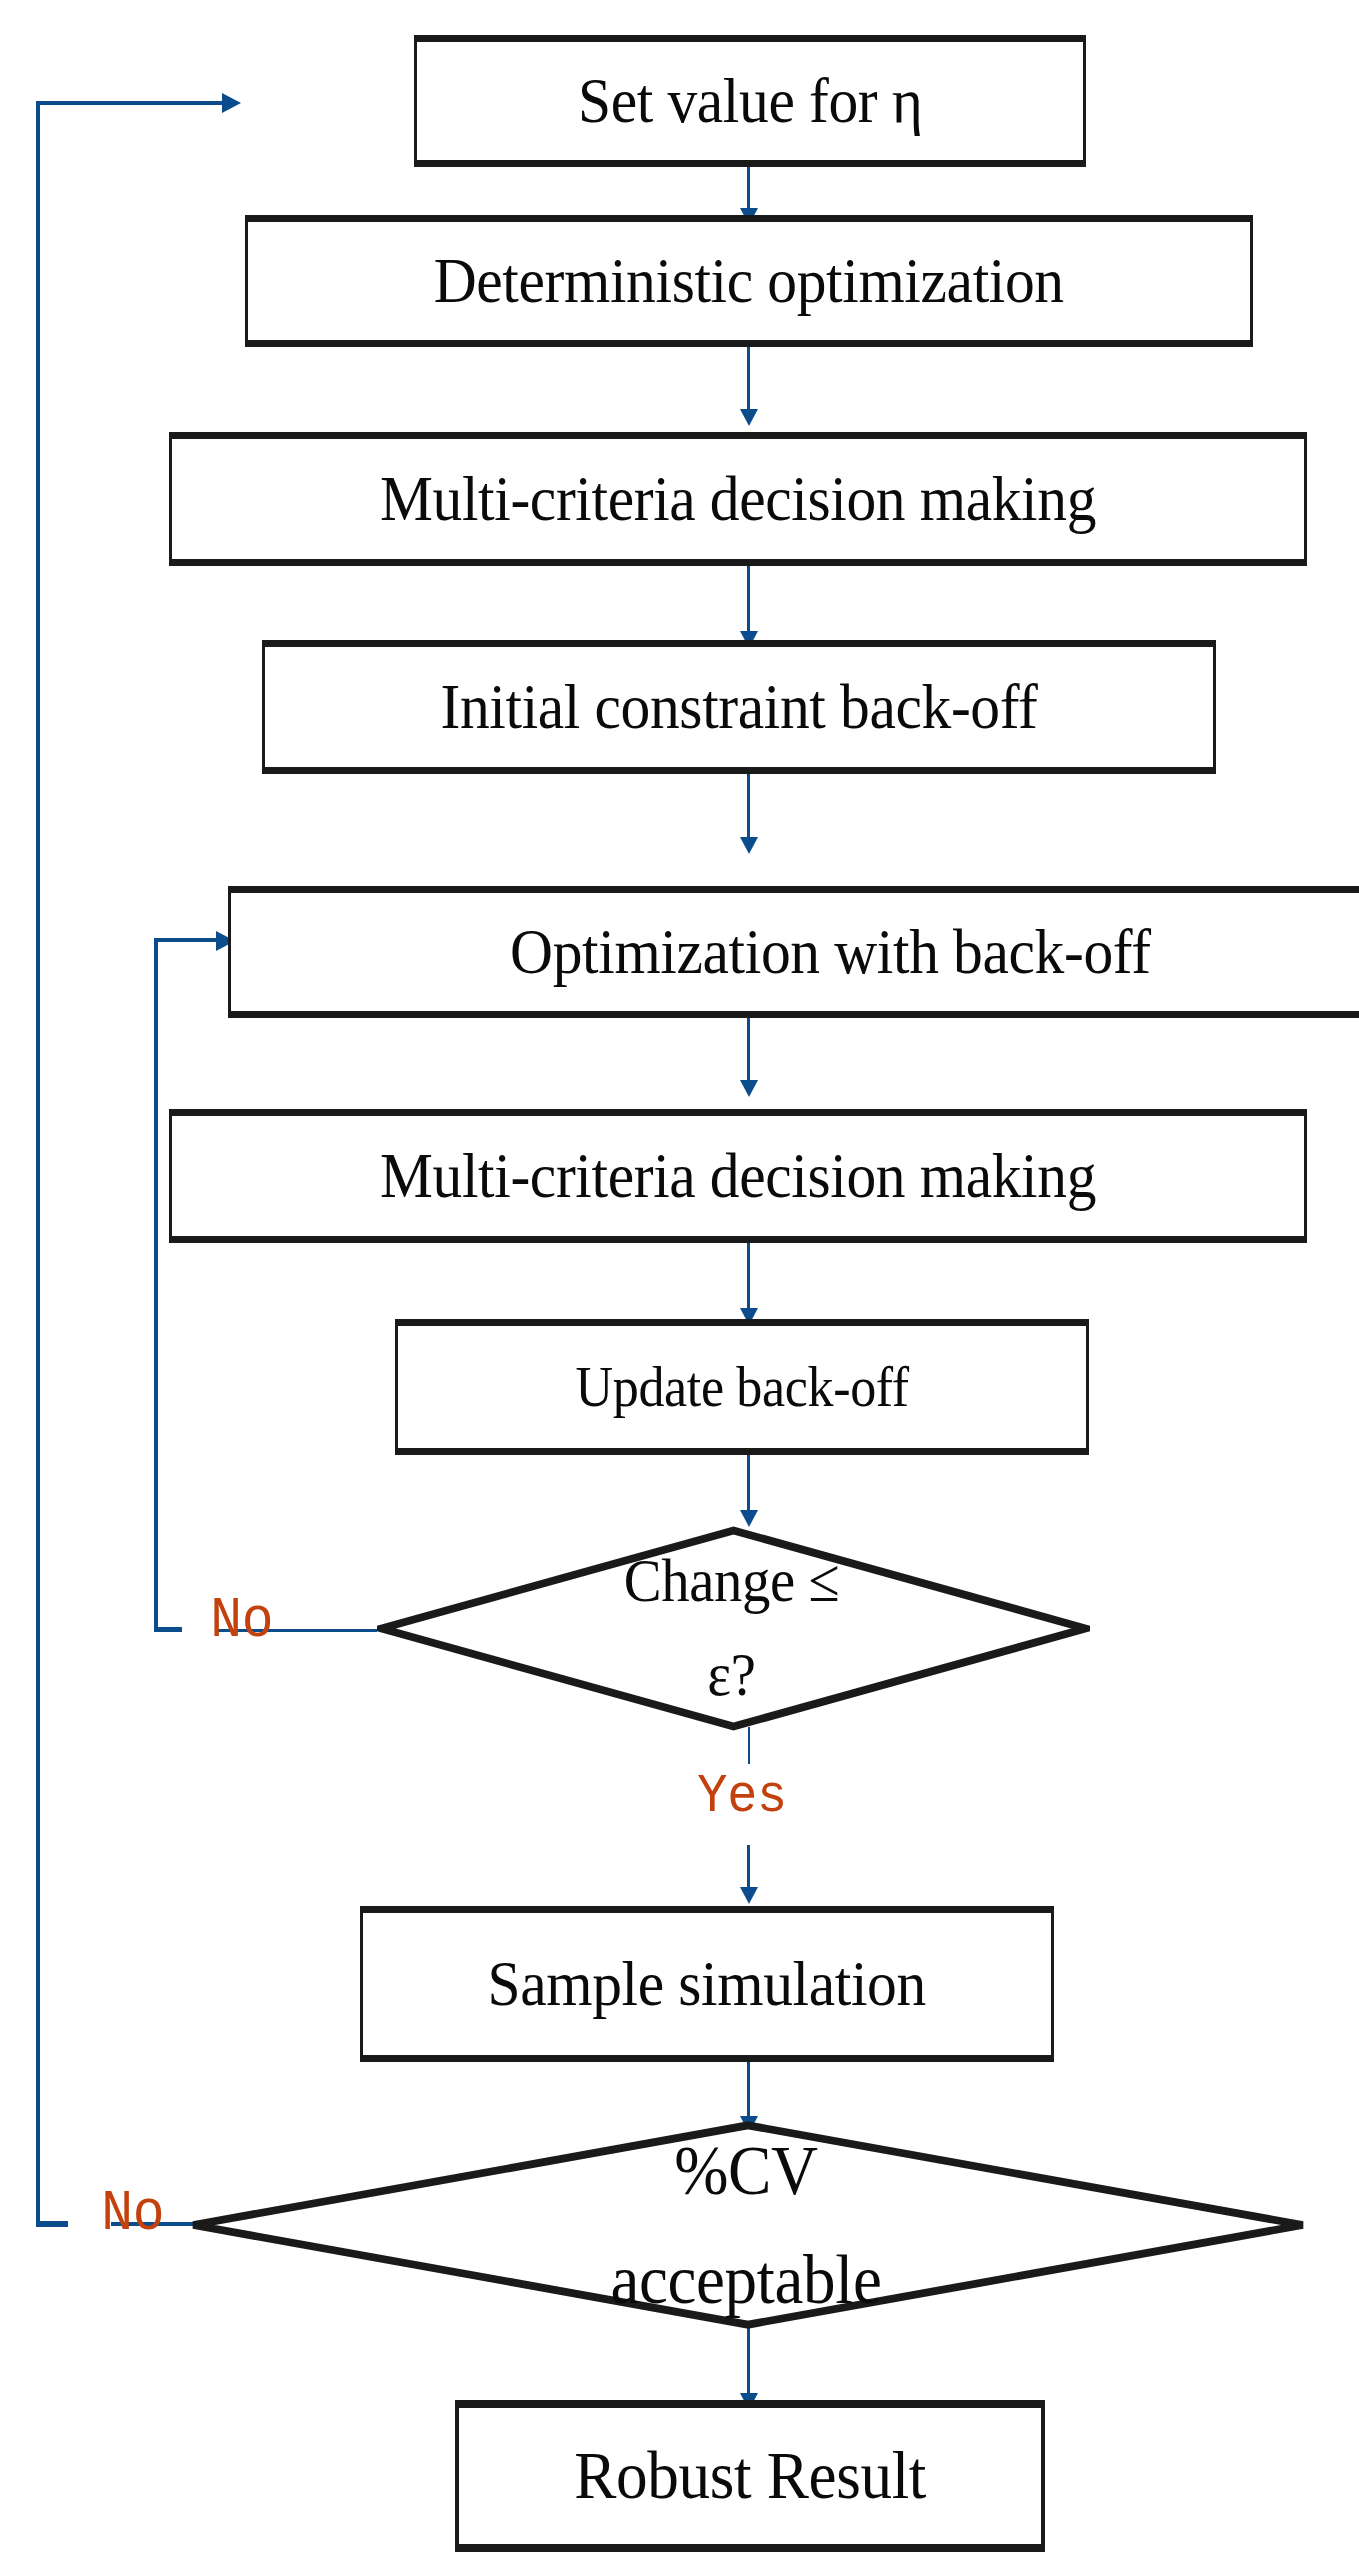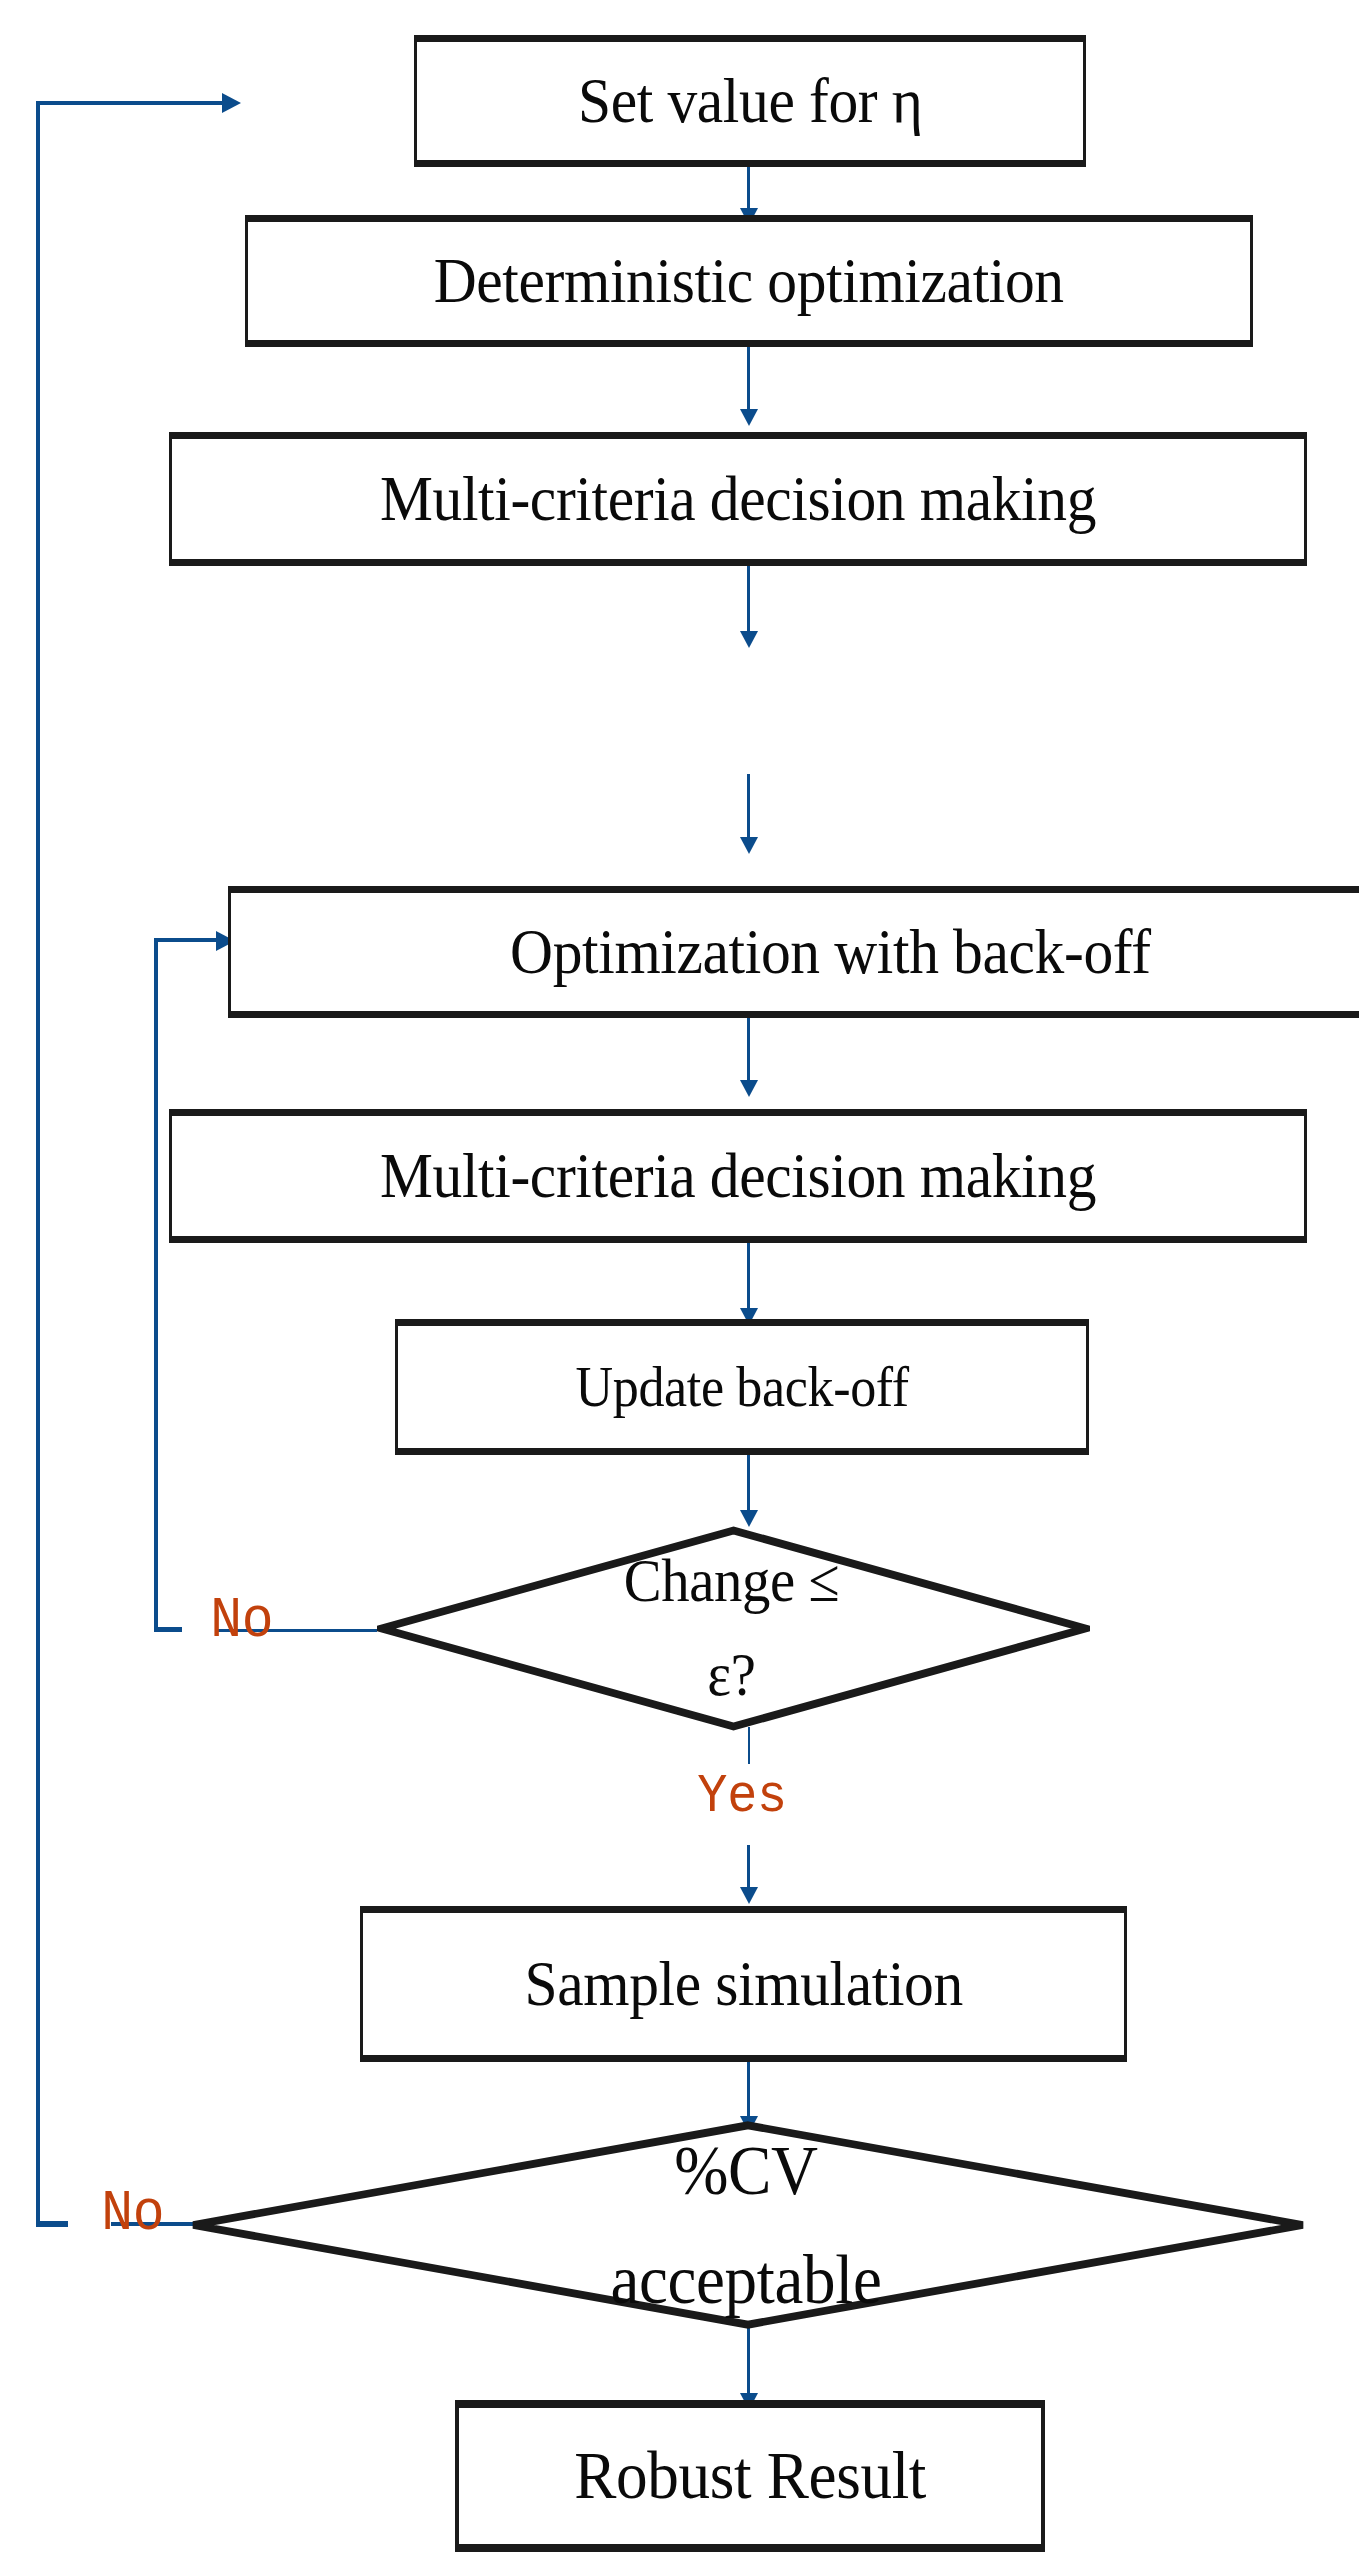--- a/index.html
+++ b/index.html
@@ -154,20 +154,23 @@
   </div>
 
   <div class="node process" style="left:245px; top:215px; width:1008px; height:132px; font-size:64px;">
     <span class="txt">Deterministic optimization</span>
   </div>
 
   <div class="node process" style="left:169px; top:432px; width:1138px; height:134px; font-size:64px;">
     <span class="txt">Multi-criteria decision making</span>
   </div>
 
+  <div class="node process" style="left:262px; top:640px; width:954px; height:134px; font-size:64px;">
+    <span class="txt">Initial constraint back-off</span>
+  </div>
 
   <div class="node process" style="left:228px; top:886px; width:1204px; height:132px; font-size:64px;">
     <span class="txt">Optimization with back-off</span>
   </div>
 
   <div class="node process" style="left:169px; top:1109px; width:1138px; height:134px; font-size:64px;">
     <span class="txt">Multi-criteria decision making</span>
   </div>
 
   <div class="node process" style="left:395px; top:1319px; width:694px; height:136px; font-size:56px;">
@@ -177,21 +180,21 @@
   <div class="decision" style="left:377px; top:1526px; width:713px; height:205px;">
     <svg width="713" height="205" viewBox="0 0 822 236">
       <polygon points="411,5 817,118 411,231 5,118" fill="#ffffff" stroke="#1a1a1a" stroke-width="9" stroke-linejoin="miter"></polygon>
     </svg>
     <div class="dlabel" style="font-size:61px;">
       <span>Change ≤</span>
       <span>ε?</span>
     </div>
   </div>
 
-  <div class="node process" style="left:360px; top:1906px; width:767px; height:156px; font-size:64px;">
+  <div class="node process" style="left:360px; top:1906px; width:694px; height:156px; font-size:64px;">
     <span class="txt">Sample simulation</span>
   </div>
 
   <div class="decision" style="left:189px; top:2121px; width:1118px; height:208px;">
     <svg width="1118" height="208" viewBox="0 0 1290 240">
       <polygon points="645,5 1285,120 645,235 5,120" fill="#ffffff" stroke="#1a1a1a" stroke-width="9" stroke-linejoin="miter"></polygon>
     </svg>
     <div class="dlabel" style="font-size:70px;">
       <span>%CV</span>
       <span>acceptable</span>

